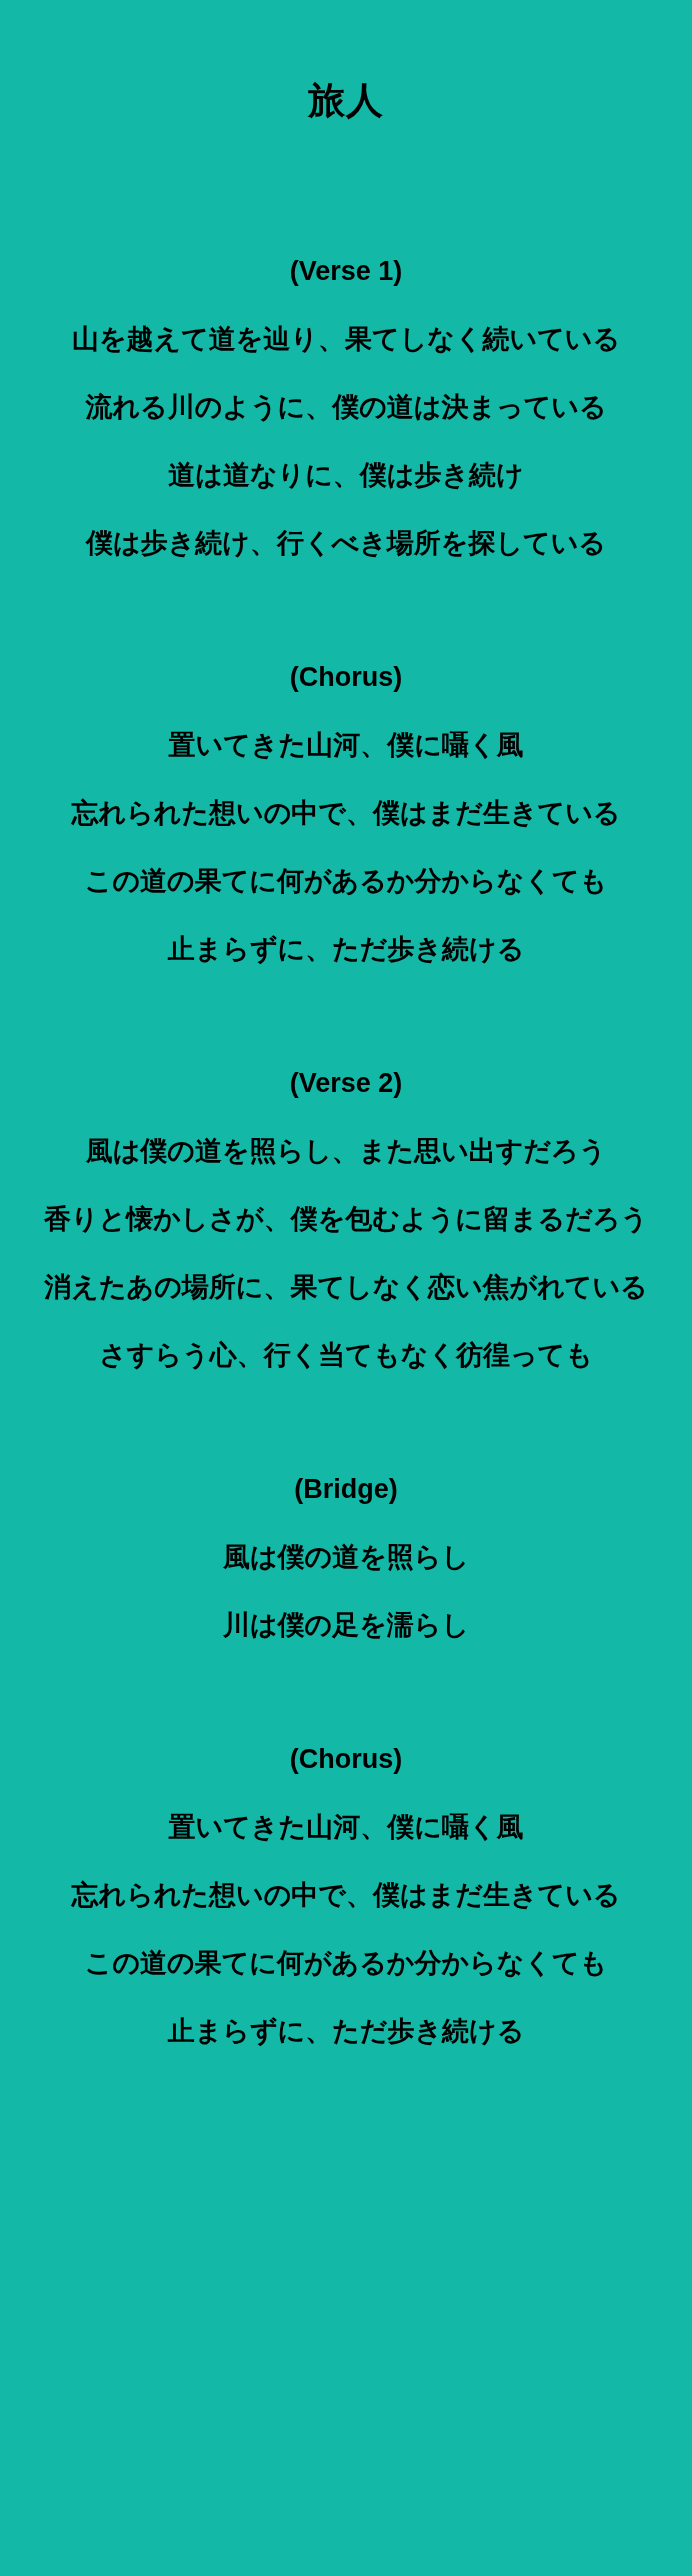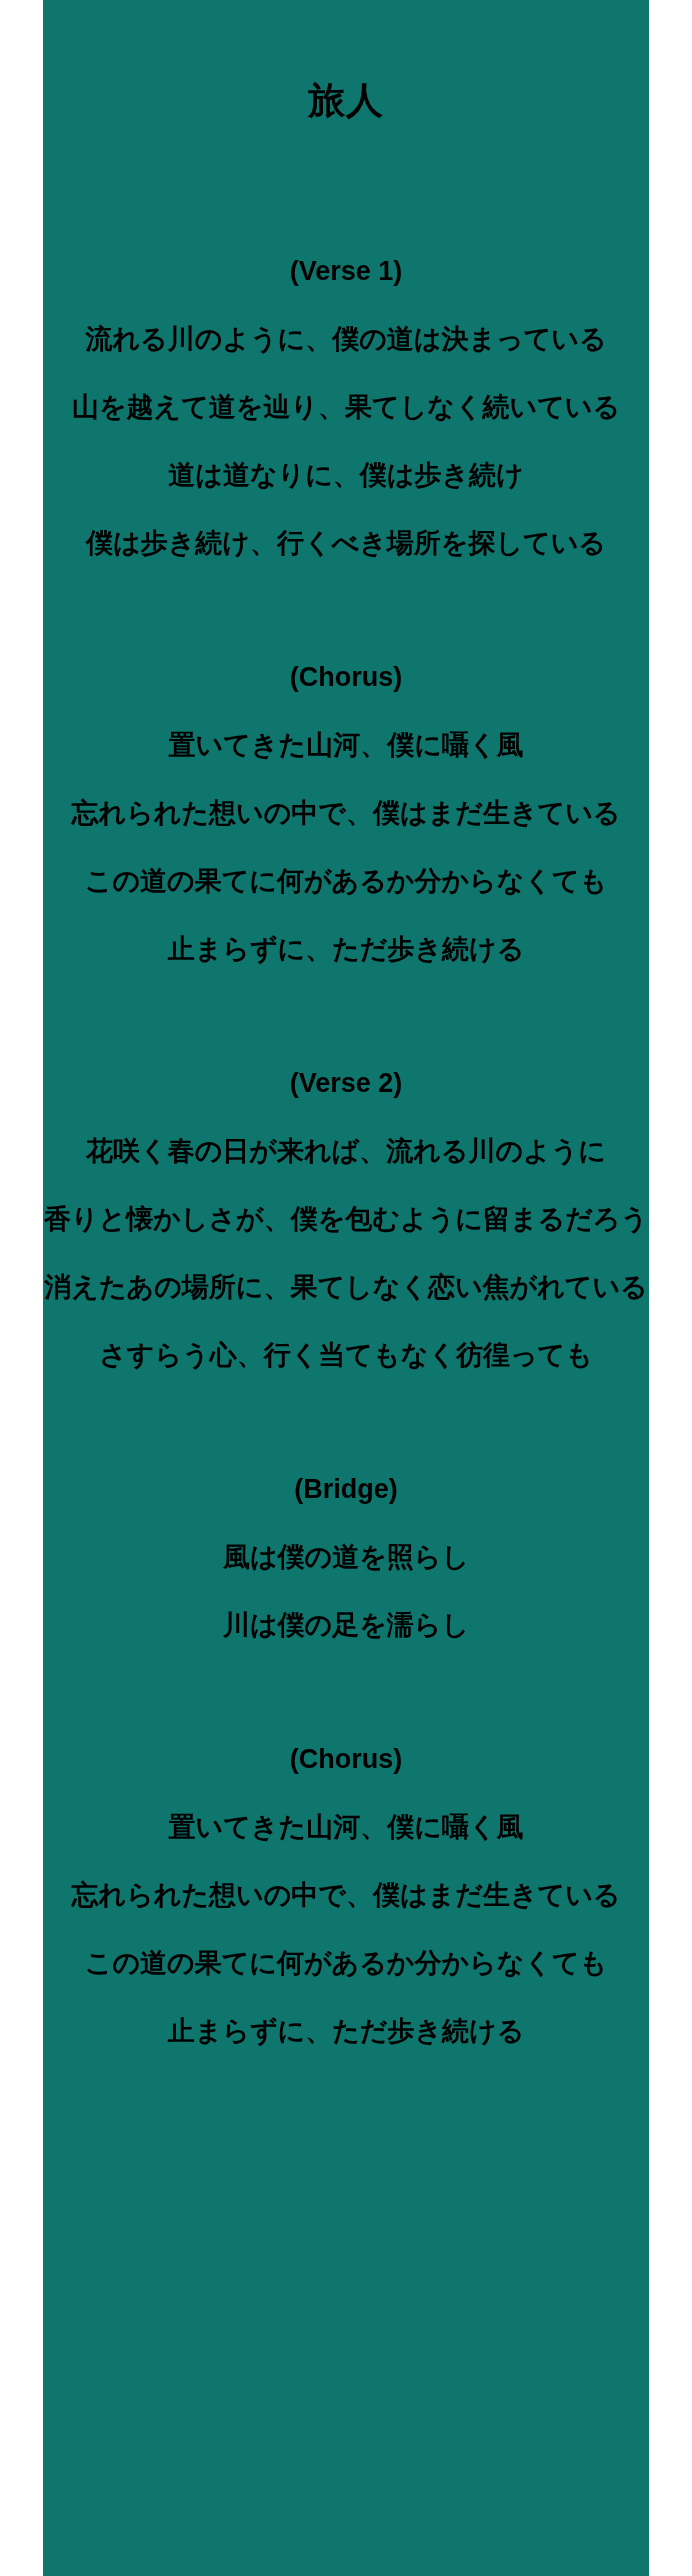--- a/index.html
+++ b/index.html
@@ -2,24 +2,24 @@
 <html style="font-size:13px"><head>
 <meta charset="utf-8">
 <style>
   html, body {
     margin: 0;
     padding: 0;
     background: #ffffff;
   }
   .page {
     position: relative;
-    width: 606px;
+    width: 692px;
     height: 2576px;
     margin: 0 auto;
-    background: #0f766e;
+    background: #14b8a6;
     color: #000000;
     font-family: "Liberation Sans", sans-serif;
     font-weight: 700;
     text-align: center;
     overflow: hidden;
   }
   .song-title {
     margin: 0;
     padding-top: 78px;
     font-size: 37px;
@@ -46,37 +46,37 @@
 <body>
 
 <div class="page">
 
   <h1 class="song-title">旅人</h1>
 
   <div class="lyrics">
 
     <div class="stanza">
       <span class="stanza-label">(Verse 1)</span>
+      <span class="lyric-line">山を越えて道を辿り、果てしなく続いている</span>
       <span class="lyric-line">流れる川のように、僕の道は決まっている</span>
-      <span class="lyric-line">山を越えて道を辿り、果てしなく続いている</span>
       <span class="lyric-line">道は道なりに、僕は歩き続け</span>
       <span class="lyric-line">僕は歩き続け、行くべき場所を探している</span>
     </div>
 
     <div class="stanza">
       <span class="stanza-label">(Chorus)</span>
       <span class="lyric-line">置いてきた山河、僕に囁く風</span>
       <span class="lyric-line">忘れられた想いの中で、僕はまだ生きている</span>
       <span class="lyric-line">この道の果てに何があるか分からなくても</span>
       <span class="lyric-line">止まらずに、ただ歩き続ける</span>
     </div>
 
     <div class="stanza">
       <span class="stanza-label">(Verse 2)</span>
-      <span class="lyric-line">花咲く春の日が来れば、流れる川のように</span>
+      <span class="lyric-line">風は僕の道を照らし、また思い出すだろう</span>
       <span class="lyric-line">香りと懐かしさが、僕を包むように留まるだろう</span>
       <span class="lyric-line">消えたあの場所に、果てしなく恋い焦がれている</span>
       <span class="lyric-line">さすらう心、行く当てもなく彷徨っても</span>
     </div>
 
     <div class="stanza">
       <span class="stanza-label">(Bridge)</span>
       <span class="lyric-line">風は僕の道を照らし</span>
       <span class="lyric-line">川は僕の足を濡らし</span>
     </div>

